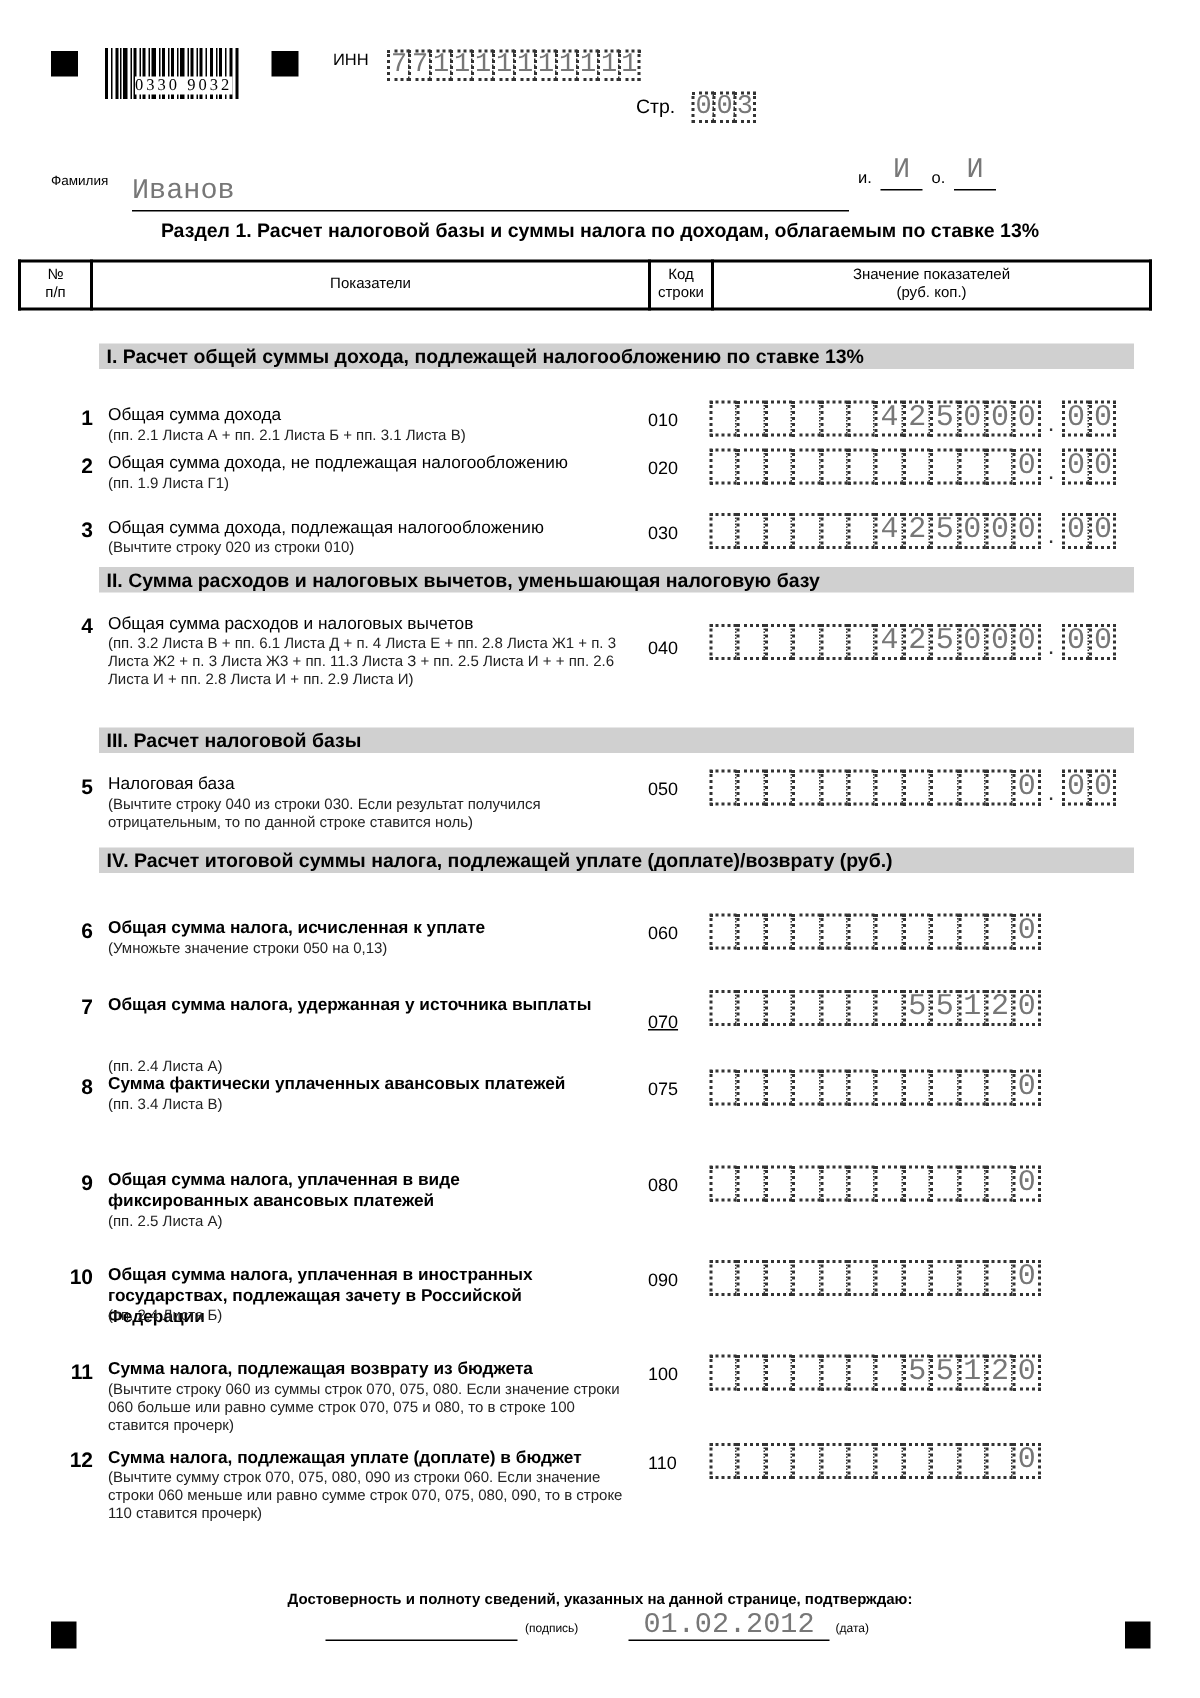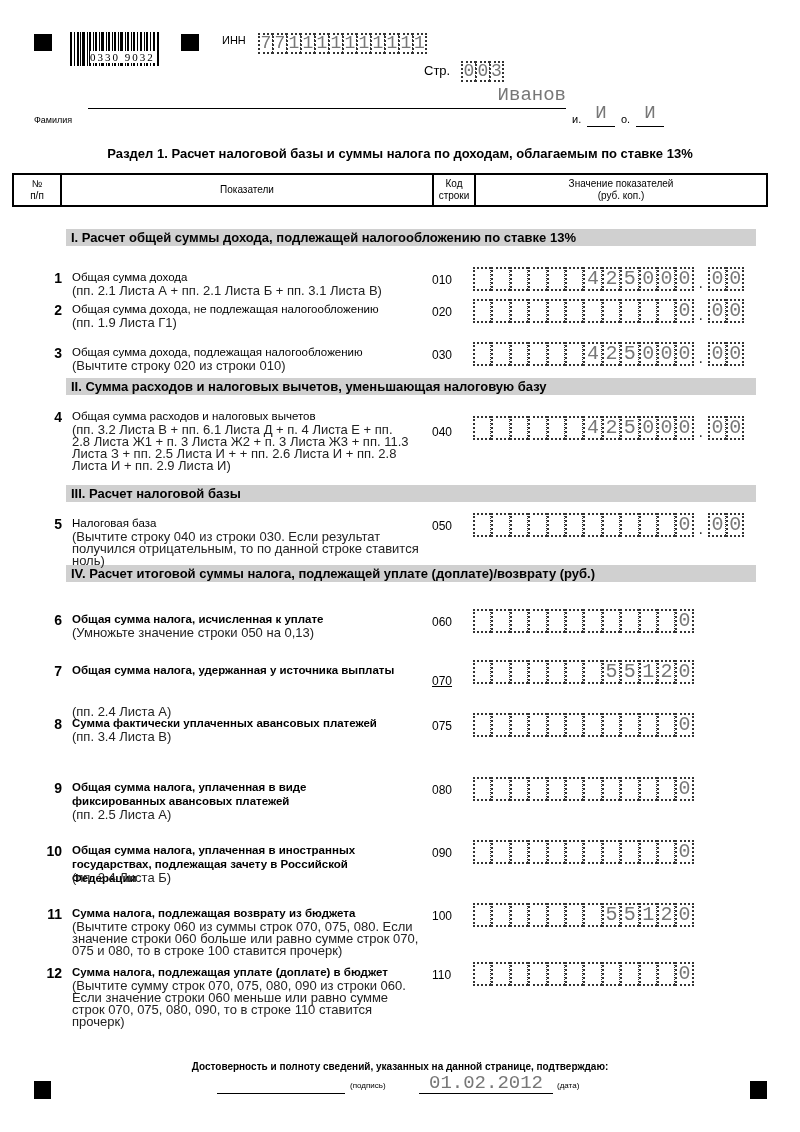--- a/index.html
+++ b/index.html
@@ -19,21 +19,21 @@
           border:2px dotted #333; border-right-width:1px;
           font-family:"Liberation Mono", monospace; font-size:20px; line-height:20px;
           color:#777; text-align:center; }
   .valbox .grp .c:last-child { border-right-width:2px; }
   .valbox .dot { width:14px; text-align:center; font-size:16px; color:#333; padding-top:8px; }
   .sect { position:absolute; left:66px; width:690px; height:17px; background:#d0d0d0;
           font-weight:bold; font-size:13px; line-height:17px; padding-left:5px; box-sizing:border-box; }
   .rnum { position:absolute; width:40px; text-align:right; font-weight:bold; font-size:14px; }
   .rtitle { position:absolute; left:72px; font-size:11.5px; line-height:14px; }
   .rtitle.bold { font-weight:bold; }
-  .rnote { position:absolute; left:72px; font-size:13px; line-height:12px; color:#222; }
+  .rnote { position:absolute; left:72px; font-size:10px; line-height:12px; color:#222; }
   .rcode { position:absolute; left:432px; font-size:12px; }
   table.hdr { position:absolute; left:12px; top:173px; width:756px; border-collapse:collapse;
               font-family:"Liberation Sans", sans-serif; font-size:10px; }
   table.hdr td { border:2px solid #000; text-align:center; height:30px; padding:0; line-height:12px; }
 </style>
 </head>
 <body>
 
 <div class="marker" style="left:34px;top:34px;width:18px;height:17px;"></div>
 <div class="marker" style="left:181px;top:34px;width:18px;height:17px;"></div>
@@ -76,21 +76,21 @@
   <div style="position:absolute;left:2px;top:19px;font-family:'Liberation Serif',serif;font-size:11px;letter-spacing:2px;background:#fff;margin-left:18px;">0330 9032</div>
 </div>
 
 <div class="abs" style="left:222px;top:34px;font-size:11px;">ИНН</div>
 <div class="cellrow" id="inn-cells" style="left:258px;top:33px;"><span class="c">7</span><span class="c">7</span><span class="c">1</span><span class="c">1</span><span class="c">1</span><span class="c">1</span><span class="c">1</span><span class="c">1</span><span class="c">1</span><span class="c">1</span><span class="c">1</span><span class="c">1</span></div>
 
 <div class="abs" style="left:424px;top:63px;font-size:13px;">Стр.</div>
 <div class="cellrow" id="page-cells" style="left:461px;top:61px;"><span class="c">0</span><span class="c">0</span><span class="c">3</span></div>
 
 <div class="abs" style="left:34px;top:115px;font-size:9px;">Фамилия</div>
-<div class="abs" style="left:88px;top:84px;width:478px;height:24px;border-bottom:1.5px solid #000;text-align:right;">
+<div class="abs" style="left:88px;top:116px;width:478px;height:24px;border-bottom:1.5px solid #000;text-align:left;">
   <span style="font-family:'Liberation Mono',monospace;font-size:19px;color:#777;">Иванов</span>
 </div>
 <div class="abs" style="left:572px;top:113px;font-size:11px;">и.</div>
 <div class="abs" style="left:587px;top:102px;width:28px;height:24px;border-bottom:1.5px solid #000;text-align:center;">
   <span style="font-family:'Liberation Mono',monospace;font-size:19px;color:#777;">И</span>
 </div>
 <div class="abs" style="left:621px;top:113px;font-size:11px;">о.</div>
 <div class="abs" style="left:636px;top:102px;width:28px;height:24px;border-bottom:1.5px solid #000;text-align:center;">
   <span style="font-family:'Liberation Mono',monospace;font-size:19px;color:#777;">И</span>
 </div>

